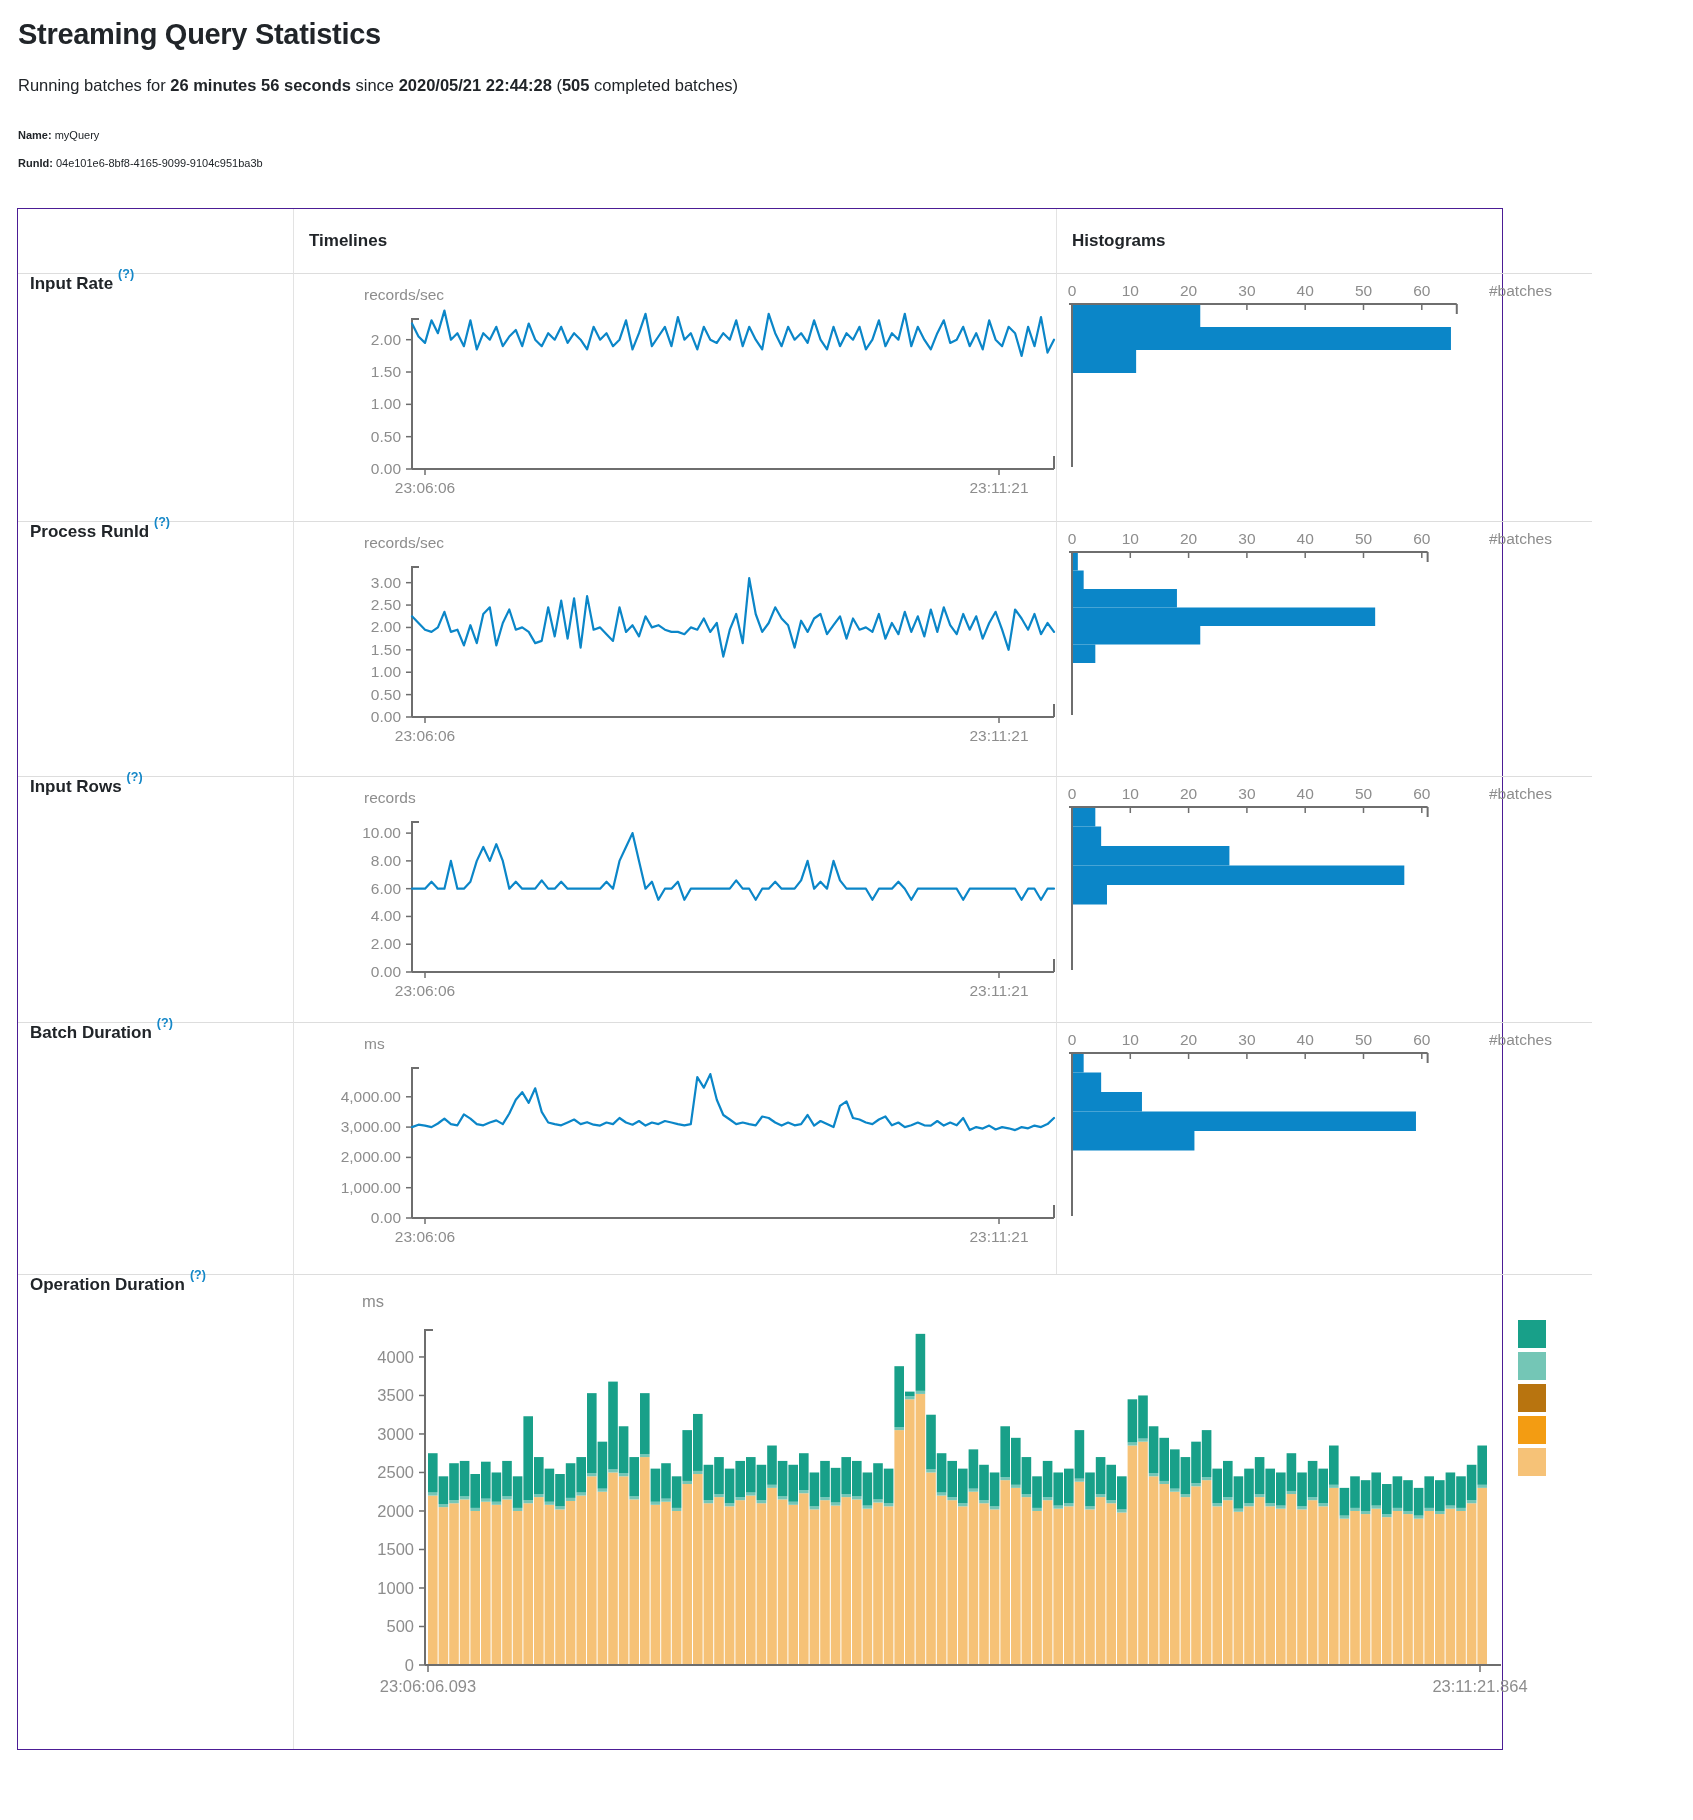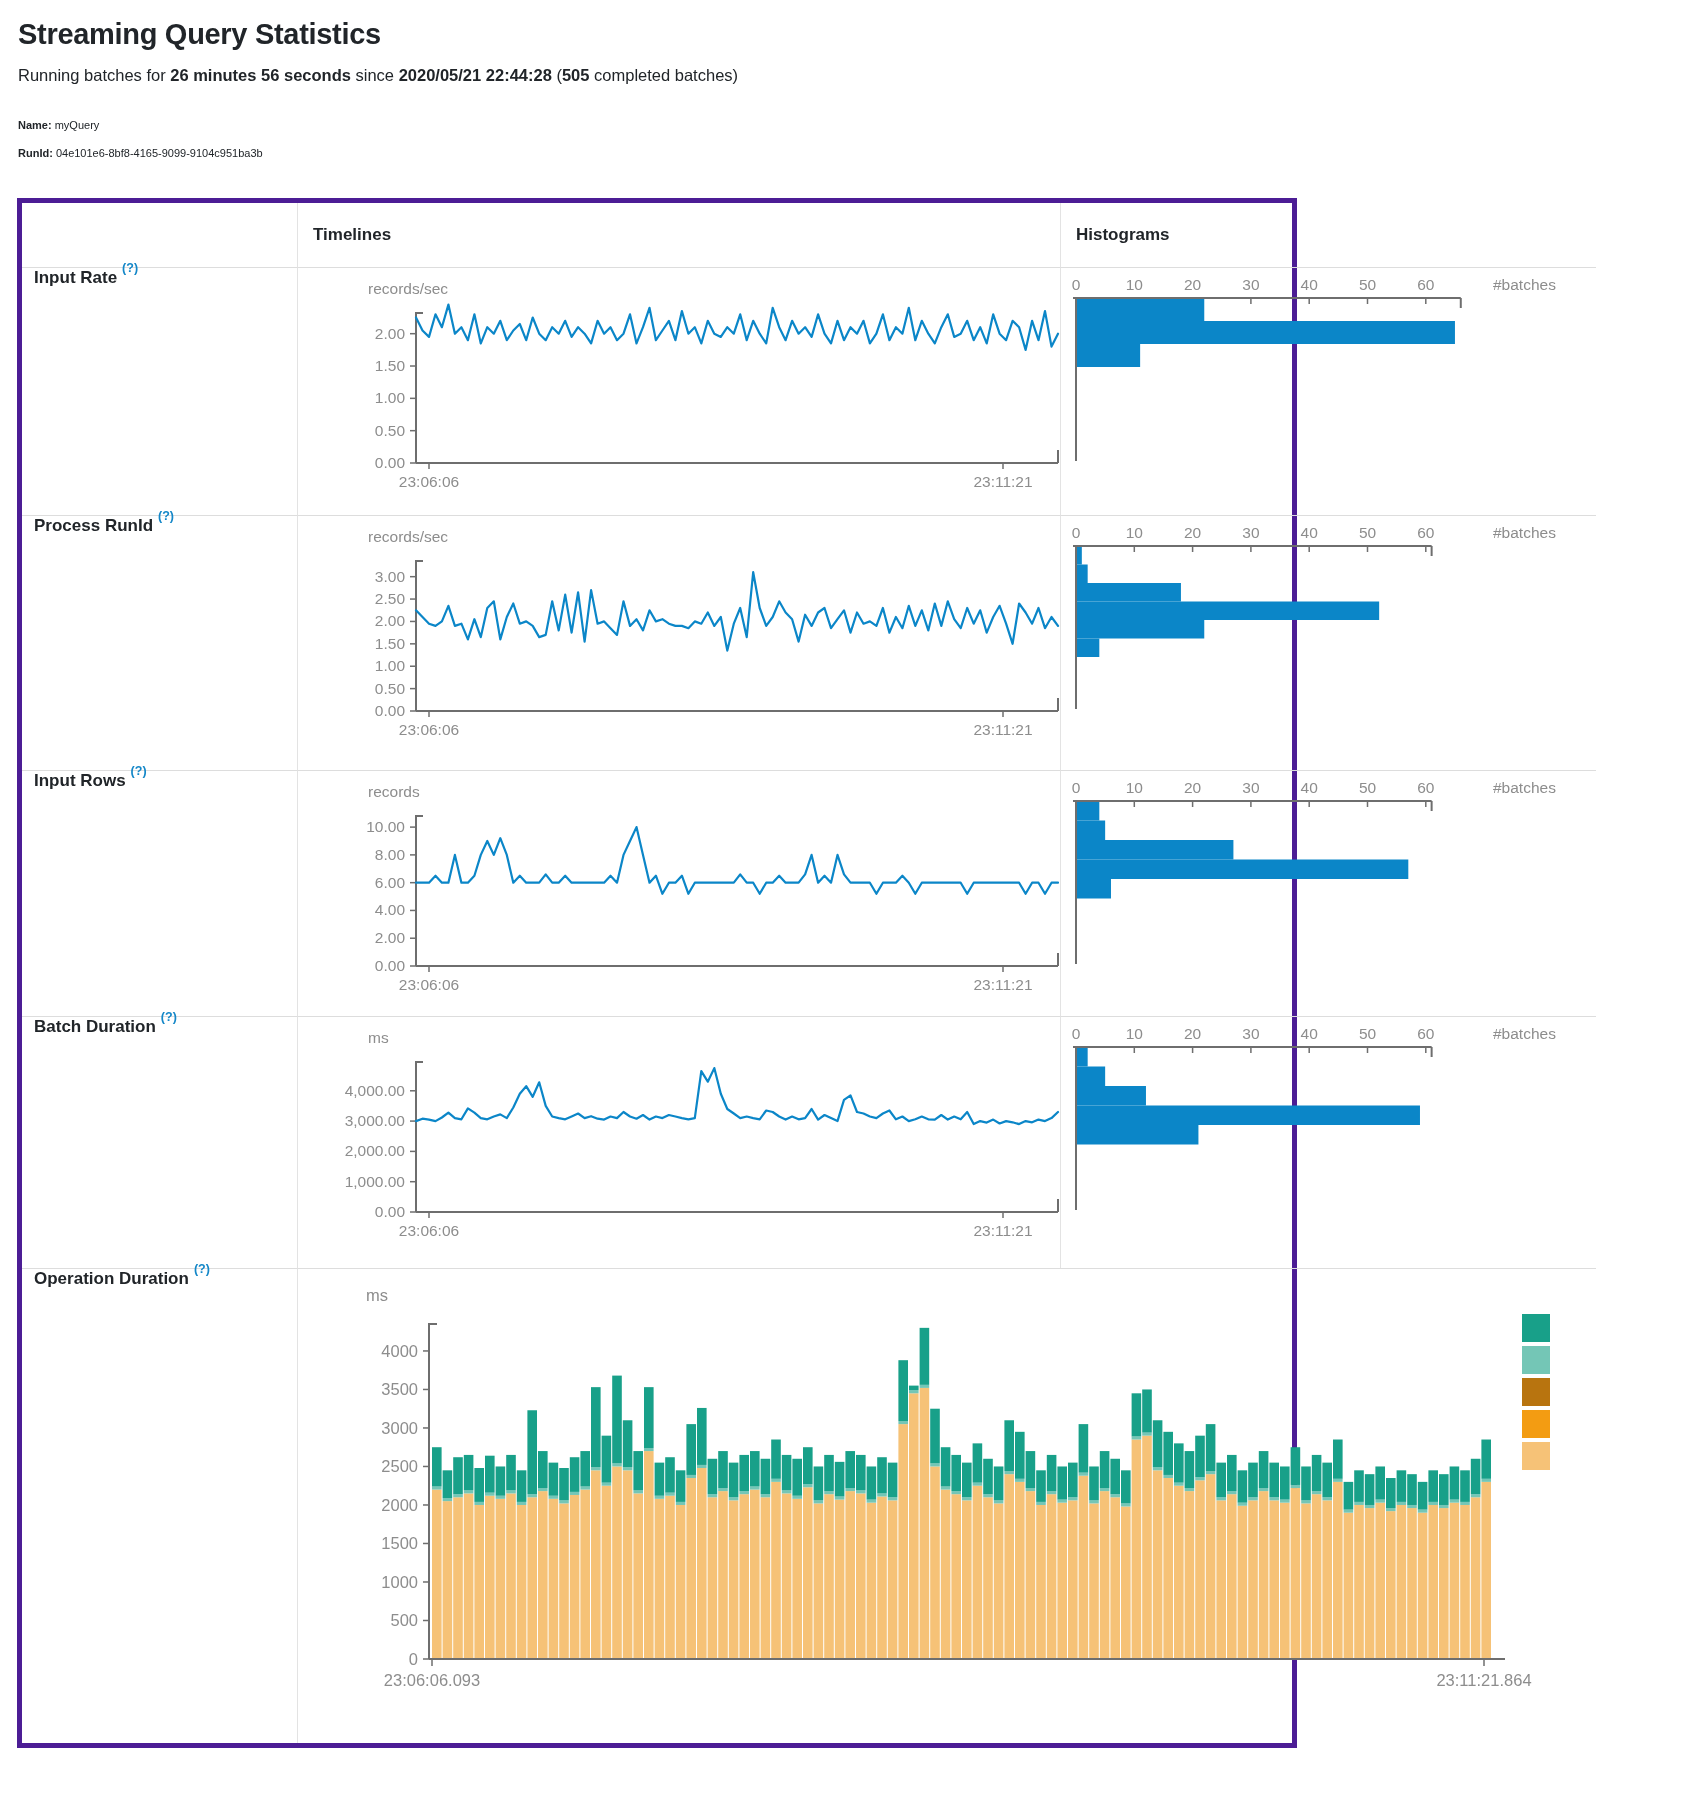--- a/index.html
+++ b/index.html
@@ -1,28 +1,28 @@
 <!DOCTYPE html>
 <html><head>
 <meta charset="utf-8">
 <style>
   html,body { margin:0; padding:0; background:#ffffff; }
   body { width:1693px; height:1820px; font-family:"Liberation Sans", sans-serif; color:#212529; overflow:hidden; }
   .header { padding:10px 15px 0 18px; }
   .page-title { font-size:29px; font-weight:700; margin:8px 0 0 0; letter-spacing:-0.3px; }
-  .subtitle { font-size:16.5px; margin-top:15px; }
+  .subtitle { font-size:16.5px; margin-top:25px; }
   .subtitle b { font-weight:700; }
   .meta { font-size:11px; margin-top:27px; line-height:27.5px; }
   .meta b { font-weight:700; }
   .stats-table {
-    margin:31px 0 12px 17px; width:1280px; box-sizing:border-box;
+    margin:31px 0 12px 17px; width:1486px; box-sizing:border-box;
     display:grid;
     grid-template-columns:275px 763px 536px;
     grid-template-rows:64px 248px 255px 246px 252px 475px;
-    border:5px solid #4c1d95;
+    border:1px solid #4c1d95;
   }
   .cell { position:relative; box-sizing:border-box; border-left:1px solid #e3e3e3; border-top:1px solid #dddddd; overflow:visible; }
   .no-bl { border-left:none; }
   .no-bt { border-top:none; }
   .th { font-weight:700; font-size:17px; display:flex; align-items:center; padding-left:15px; }
   .row-label { display:flex; align-items:flex-start; padding-left:12px; font-weight:700; font-size:17px; }
   .help { color:#1487c8; font-size:12.5px; font-weight:700; margin-left:5px; position:relative; top:-7px; cursor:default; }
   .chart-cell svg { display:block; }
   svg text { font-family:"Liberation Sans", sans-serif; }
   .legend { position:absolute; top:45px; left:1224px; display:flex; flex-direction:column; gap:4px; }

